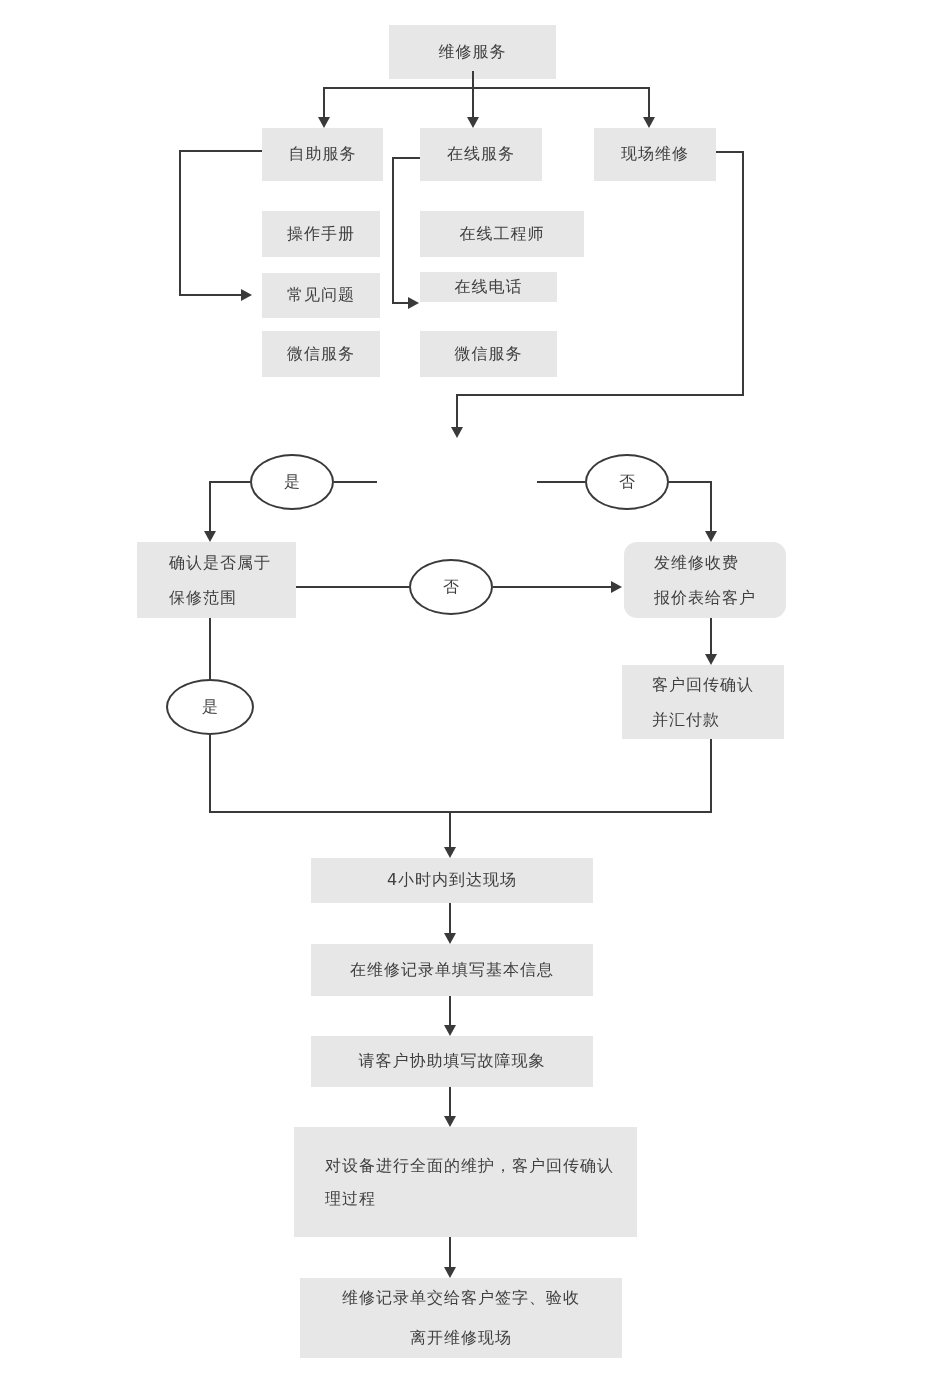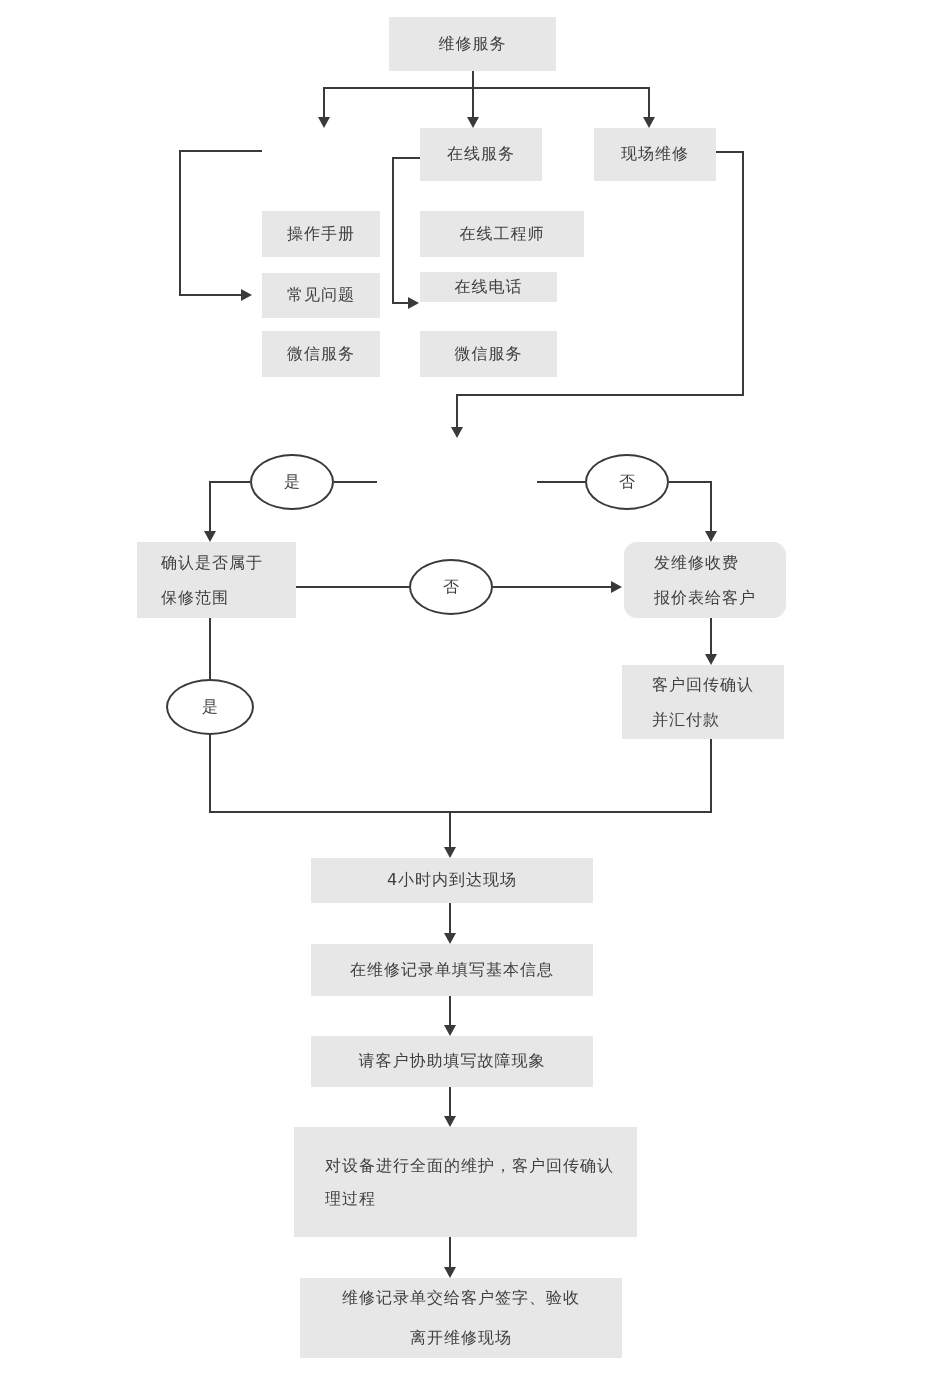--- a/index.html
+++ b/index.html
@@ -61,41 +61,42 @@
     border-top: 6px solid transparent;
     border-bottom: 6px solid transparent;
     border-left: 11px solid #3a3a3a;
   }
 </style>
 </head>
 <body>
 
 <div id="canvas">
 
-  <div class="box" style="left:389px;top:17px;width:167px;height:54px;">维修服务</div>
+  <div class="box" style="left:389px;top:25px;width:167px;height:54px;">维修服务</div>
 
+  <div class="box" style="left:262px;top:128px;width:121px;height:53px;">自助服务</div>
 
   <div class="box" style="left:420px;top:128px;width:122px;height:53px;">在线服务</div>
 
   <div class="box" style="left:594px;top:128px;width:122px;height:53px;">现场维修</div>
 
   <div class="box" style="left:262px;top:211px;width:118px;height:46px;">操作手册</div>
 
   <div class="box" style="left:262px;top:273px;width:118px;height:45px;">常见问题</div>
 
   <div class="box" style="left:262px;top:331px;width:118px;height:46px;">微信服务</div>
 
   <div class="box" style="left:420px;top:211px;width:164px;height:46px;">在线工程师</div>
 
   <div class="box" style="left:420px;top:272px;width:137px;height:30px;">在线电话</div>
 
   <div class="box" style="left:420px;top:331px;width:137px;height:46px;">微信服务</div>
 
 
-  <div class="box ml" style="left:137px;top:542px;width:159px;height:76px;padding-left:24px;">
+  <div class="box ml" style="left:137px;top:542px;width:159px;height:76px;padding-left:32px;">
     <span>确认是否属于</span>
     <span>保修范围</span>
   </div>
 
   <div class="box ml" style="left:624px;top:542px;width:162px;height:76px;padding-left:30px;border-radius:13px;">
     <span>发维修收费</span>
     <span>报价表给客户</span>
   </div>
 
   <div class="box ml" style="left:622px;top:665px;width:162px;height:74px;padding-left:30px;">

